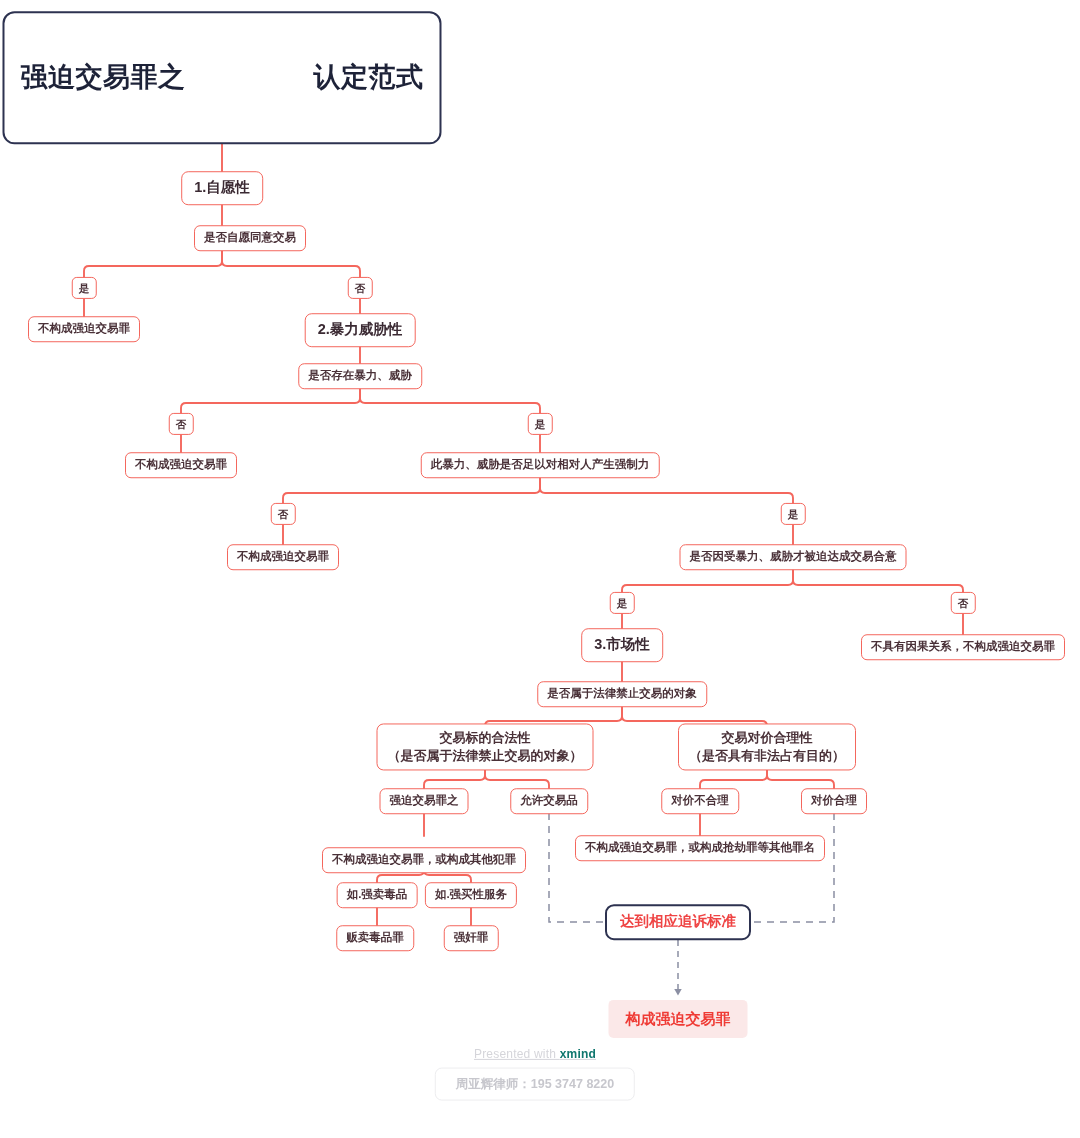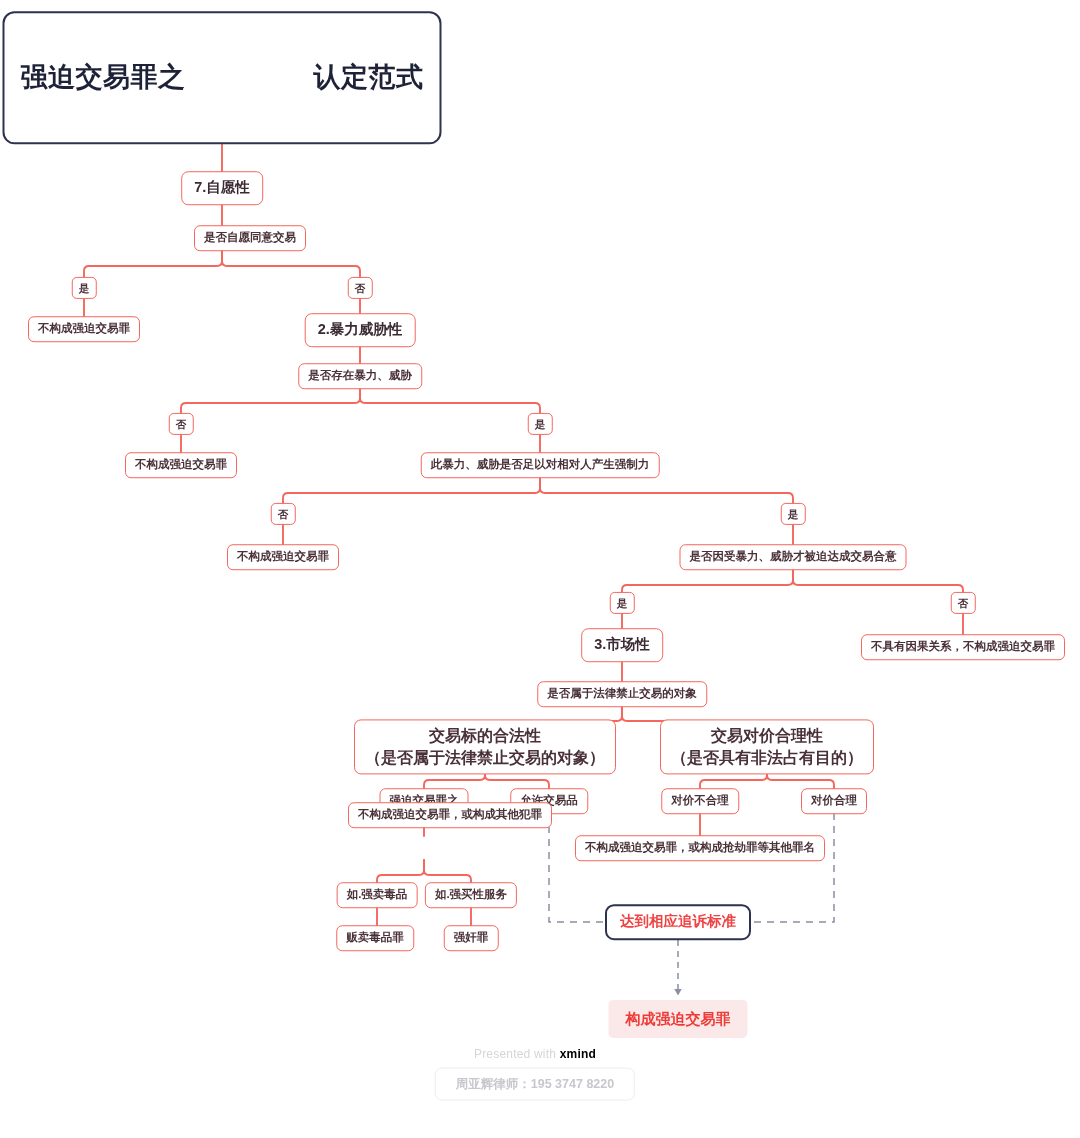--- a/index.html
+++ b/index.html
@@ -43,21 +43,21 @@
   }
   
   .n-yn{
     border:1.2px solid #f4675d;border-radius:5px;
     color:#4a3138;font-size:10.5px;font-weight:600;
     padding:3px 6px;min-width:18px;
   }
   
   .n-two{
     border:1.3px solid #f4675d;border-radius:7px;
-    color:#4a3138;font-size:16px;font-weight:600;
+    color:#4a3138;font-size:13px;font-weight:600;
     padding:5px 10px;flex-direction:column;
   }
   
   .n-navy{
     border:2px solid #2d3250;border-radius:9px;
     color:#ef4444;font-weight:bold;font-size:14.5px;
     padding:6px 13px;
   }
   
   .n-final{
@@ -67,21 +67,21 @@
   }
   
   .n-foot{
     border:1px solid #ededef;border-radius:7px;
     color:#c7c7cd;font-size:12.5px;font-weight:600;
     padding:7px 20px;background:#fff;
   }
   .n-brand{
     color:#d5d5da;font-size:12px;font-weight:400;letter-spacing:.2px;
   }
-  .n-brand b{color:#000000;font-weight:bold;}
+  .n-brand b{color:#0f766e;font-weight:bold;}
 </style>
 </head>
 <body>
 
 <div id="canvas">
 
   <svg id="wires" viewBox="0 0 1080 1138" xmlns="http://www.w3.org/2000/svg">
     <defs>
       <marker id="arrowDash" markerWidth="7" markerHeight="7" refX="4.2" refY="3" orient="auto" markerUnits="strokeWidth">
         <path d="M0,0.4 L4.6,3 L0,5.6 z" fill="#8b8fa3"></path>
@@ -154,21 +154,21 @@
     </g>
 
     <path d="M678,940 L678,995" fill="none" stroke="#8b8fa3" stroke-width="1.5" stroke-dasharray="6 5" marker-end="url(#arrowDash)"></path>
   </svg>
 
   <div class="node n-root" style="left:222px;top:78px;gap:48px;">
     <span>强迫交易罪之</span><br>
     <span>认定范式</span>
   </div>
 
-  <div class="node n-sec" style="left:222px;top:188px;"><span>7.自愿性</span></div>
+  <div class="node n-sec" style="left:222px;top:188px;"><span>1.自愿性</span></div>
 
   <div class="node n-q" style="left:222px;top:238px;margin-left:28px;"><span>是否自愿同意交易</span></div>
 
   <div class="node n-yn" style="left:84px;top:288px;"><span>是</span></div>
   <div class="node n-yn" style="left:360px;top:288px;"><span>否</span></div>
 
   <div class="node n-q" style="left:84px;top:329px;"><span>不构成强迫交易罪</span></div>
 
   <div class="node n-sec" style="left:360px;top:330px;"><span>2.暴力威胁性</span></div>
 
@@ -205,33 +205,33 @@
   <div class="node n-two" style="left:767px;top:747px;">
     <span>交易对价合理性</span>
     <span>（是否具有非法占有目的）</span>
   </div>
 
   <div class="node n-q" style="left:424px;top:801px;"><span>强迫交易罪之</span></div>
   <div class="node n-q" style="left:549px;top:801px;"><span>允许交易品</span></div>
   <div class="node n-q" style="left:700px;top:801px;"><span>对价不合理</span></div>
   <div class="node n-q" style="left:834px;top:801px;"><span>对价合理</span></div>
 
-  <div class="node n-q" style="left:424px;top:815px;margin-left:26px;"><span>不构成强迫交易罪，或构成其他犯罪</span></div>
+  <div class="node n-q" style="left:424px;top:860px;"><span>不构成强迫交易罪，或构成其他犯罪</span></div>
 
   <div class="node n-q" style="left:700px;top:848px;"><span>不构成强迫交易罪，或构成抢劫罪等其他罪名</span></div>
 
   <div class="node n-q" style="left:377px;top:895px;"><span>如.强卖毒品</span></div>
   <div class="node n-q" style="left:471px;top:895px;"><span>如.强买性服务</span></div>
 
   <div class="node n-q" style="left:375px;top:938px;"><span>贩卖毒品罪</span></div>
   <div class="node n-q" style="left:471px;top:938px;"><span>强奸罪</span></div>
 
   <div class="node n-navy" style="left:678px;top:922px;"><span>达到相应追诉标准</span></div>
 
   <div class="node n-final" style="left:678px;top:1019px;"><span>构成强迫交易罪</span></div>
 
   <div class="node n-foot" style="left:535px;top:1084px;"><span>周亚辉律师：195 3747 8220</span></div>
 
-  <div class="node n-brand" style="left:535px;top:1054px;background:transparent;">
+  <div class="node n-brand" style="left:535px;top:1054px;background:transparent;text-decoration:underline;">
     <span>Presented with </span><b>xmind</b>
   </div>
 
 </div>
 
 </body></html>

